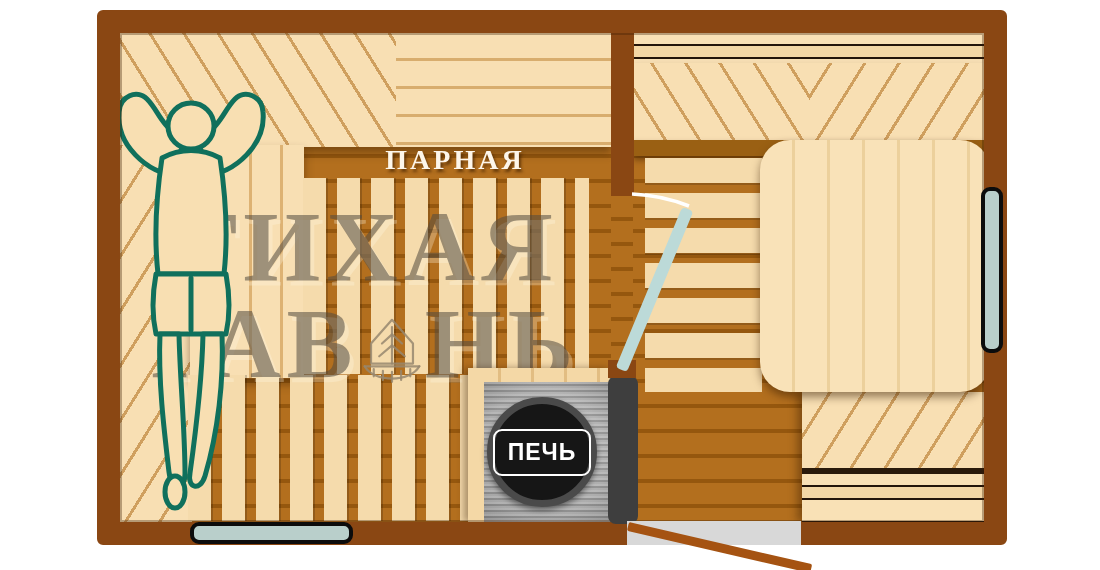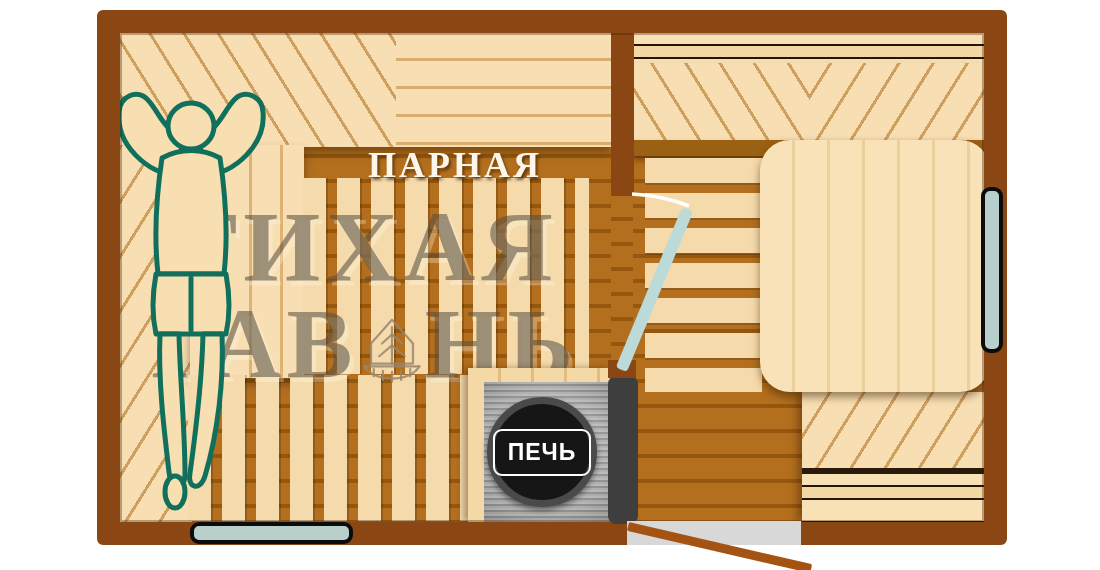--- a/index.html
+++ b/index.html
@@ -28,21 +28,21 @@
   .left-shadow{box-shadow:-5px 0 8px rgba(55,28,0,.4);}
 
   
   .building-frame{left:97px;top:10px;width:910px;height:535px;
     border:23px solid #8a4713;border-radius:6px;z-index:40;pointer-events:none;
     box-shadow:inset 0 0 0 2px rgba(60,28,4,.35);}
 
   
   .room-label{color:#fdf6ea;font-weight:bold;letter-spacing:3px;
     text-shadow:2px 3px 3px rgba(70,35,0,.7);text-align:center;z-index:30;}
-  #parnaya-label{left:295px;top:144px;width:320px;font-size:36px;}
+  #parnaya-label{left:295px;top:144px;width:320px;font-size:28px;}
   #rest-label{left:628px;top:419px;width:195px;font-size:29px;line-height:33px;}
 
   
   #watermark{left:140px;top:198px;width:450px;text-align:center;z-index:14;
     color:rgba(82,75,64,.55);font-weight:bold;font-size:99px;line-height:.98;
     letter-spacing:6px;text-shadow:4px 5px 0 rgba(255,248,228,.3);white-space:nowrap;}
   #watermark .emblem{display:inline-block;vertical-align:baseline;
     transform:translateY(12px);margin:0 2px;}
 
   

